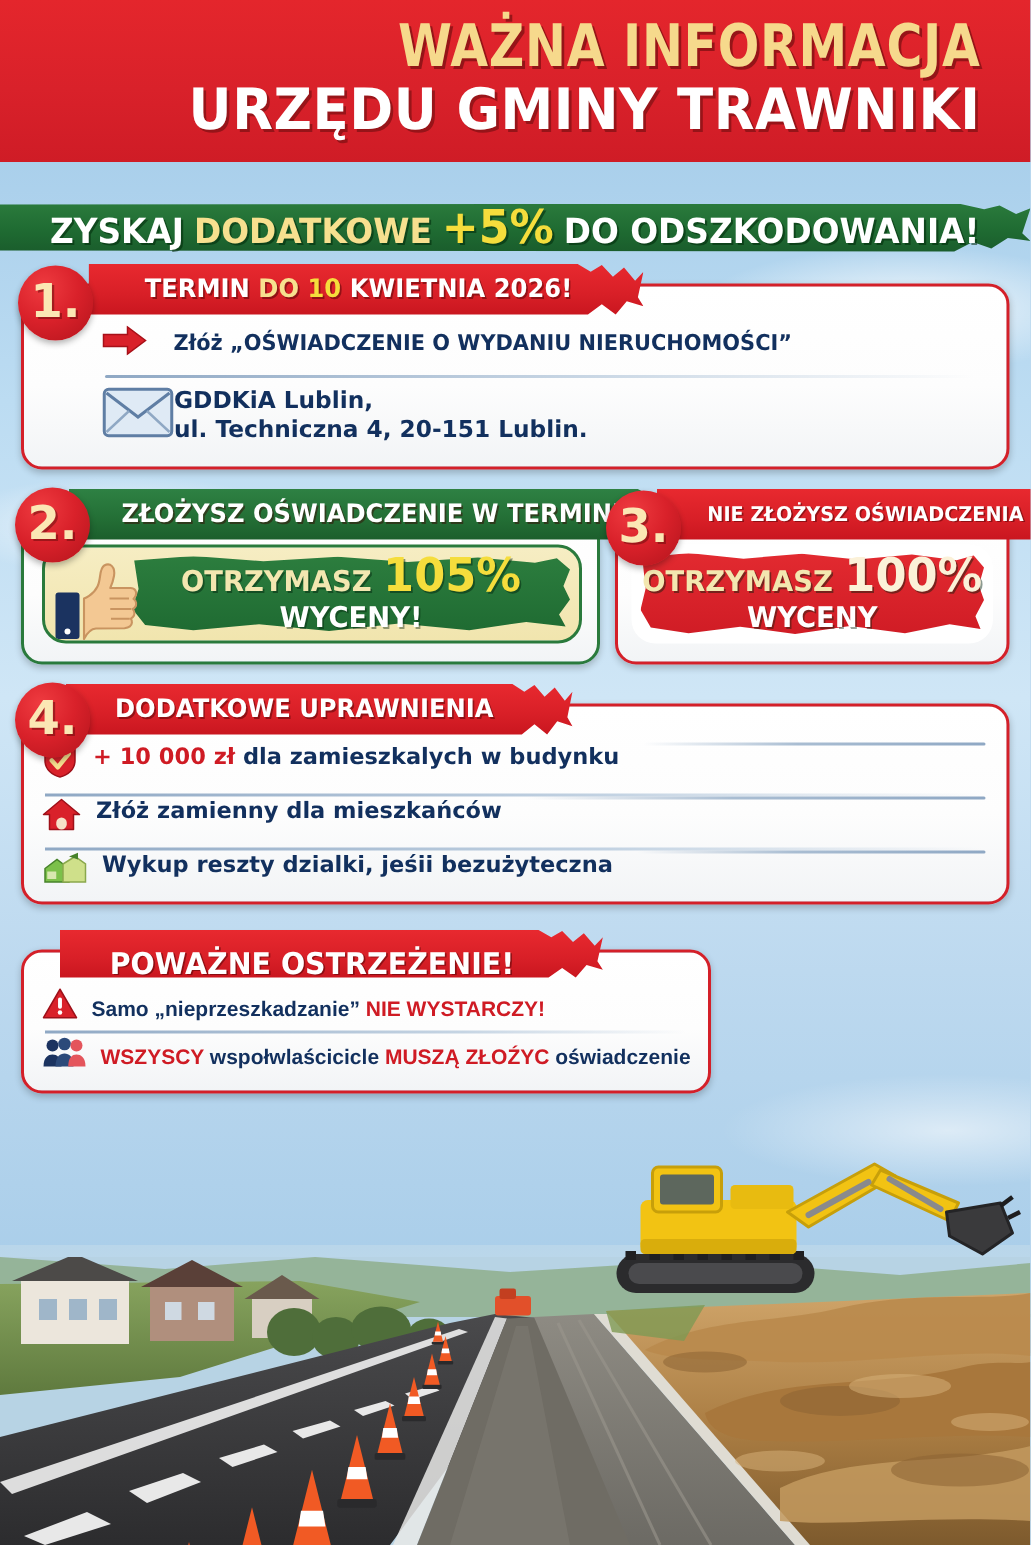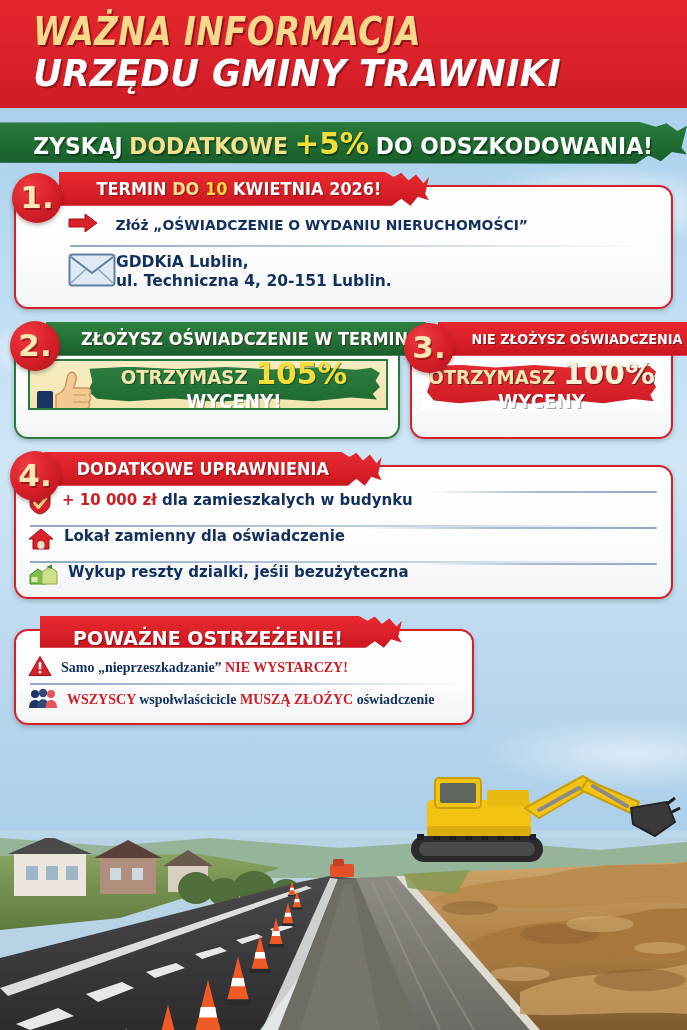--- a/index.html
+++ b/index.html
@@ -34,22 +34,21 @@
       linear-gradient(180deg, #a9cfeb 0%, #bcdcf2 22%, #cfe6f6 48%, #bdd9ef 72%, #a8cde9 100%);
     z-index: 0;
   }
 
   
   .header-red {
     position: relative;
     z-index: 3;
     background: linear-gradient(180deg,#e4262c 0%, #d9212a 55%, #cf1c26 100%);
     padding: 12px 10px 14px;
-    text-align: left;
-    font-style: italic;
+    text-align: right;
   }
   .title-1 {
     font-size: 39px;
     font-weight: 900;
     letter-spacing: .5px;
     color: #f6d98c;
     text-shadow: 2px 2px 0 rgba(90,10,10,.55);
     line-height: 1.02;
     font-family: "DejaVu Sans", sans-serif;
     font-stretch: condensed;
@@ -87,22 +86,22 @@
     text-shadow: 1.5px 1.5px 0 rgba(0,20,60,.55);
     font-family: "DejaVu Sans", sans-serif;
     transform: scaleX(.92);
     line-height: 1.1; margin-top: 1px;
   }
 
   
   .green-banner {
     position: relative;
     z-index: 3;
-    margin-top: 14px;
-    height: 42px;
+    margin-top: 28px;
+    height: 32px;
     display: flex;
     align-items: center;
     justify-content: center;
   }
   .green-banner .stroke {
     position: absolute;
     left: 0; right: 0; top: 0; bottom: 0;
     background: linear-gradient(180deg,#2a7a3c 0%, #1f6b32 55%, #1a5d2c 100%);
     clip-path: polygon(0 2%, 93% 0%, 95.5% 12%, 97% 4%, 98.6% 22%, 100% 10%,
                        99.2% 62%, 100% 78%, 97.8% 72%, 96.2% 94%, 94.4% 80%, 92.6% 100%, 0 98%);
@@ -197,22 +196,22 @@
     font-family: "DejaVu Sans", sans-serif; line-height: 1.22;
   }
 
   
   .duo { position: relative; z-index: 3; display: flex; gap: 10px; margin: 26px 14px 0 14px; }
   #card2 { flex: 0 0 386px; height: 104px; border-color: #2a7a3c; padding: 22px 10px 10px 12px; }
   #card3 { flex: 1 1 auto; height: 104px; padding: 22px 9px 10px 9px; }
 
   .pct-box {
     position: relative;
-    height: 51px;
-    border-radius: 0;
+    height: 66px;
+    border-radius: 16px;
     display: flex; align-items: center;
     overflow: hidden;
   }
   .pct-box.green { background: linear-gradient(180deg,#f6edc3 0%, #f1e5ae 100%); border: 2px solid #2a7a3c; }
   .pct-box.red   { background: #ffffff; }
 
   .brush {
     position: absolute;
     top: 6px; bottom: 6px;
     left: 58px; right: 6px;
@@ -280,21 +279,21 @@
     margin: 30px 14px 0 14px;
     padding: 22px 12px 9px 12px;
     height: 96px;
     width: 460px;
   }
   #card5 .ribbon { left: 24px; height: 32px; padding: 12px 52px 0 26px; }
   #card5 .ribbon-text { font-size: 20px; }
   .warn-row { display: flex; align-items: center; gap: 9px; height: 30px; }
   .warn-text {
     font-size: 14px; font-weight: 900; color: #12305e;
-    font-family: Liberation Serif, serif; white-space: nowrap;
+    font-family: Liberation Sans, sans-serif; white-space: nowrap;
   }
   .warn-text .red { color: #cf1b24; }
   .warn-sep {
     height: 2px; margin: 0 2px;
     background: linear-gradient(90deg, #8fa8c4 0%, #c5d4e3 65%, rgba(197,212,227,0) 100%);
   }
 
   
   .photo {
     position: absolute;
@@ -454,21 +453,21 @@
     <div class="perk-sep"></div>
 
     <div class="perk-row">
       <span>
         <svg width="26" height="24" viewBox="0 0 26 24">
           <path d="M13 2 L25 12 H21 V22 H5 V12 H1 Z" fill="#d9212a" stroke="#9e1019" stroke-width="1" stroke-linejoin="round"></path>
           <rect x="9.5" y="14" width="7" height="8" rx="3.5" fill="#f6e2c8"></rect>
         </svg>
       </span>
       <span class="perk-text">
-        <span>Lokał zamienny dla oświadczenie</span>
+        <span>Złóż zamienny dla mieszkańców</span>
       </span>
       <span class="perk-rule"></span>
     </div>
     <div class="perk-sep"></div>
 
     <div class="perk-row">
       <span>
         <svg width="30" height="24" viewBox="0 0 30 24">
           <path d="M2 21 V12 L10 6 L18 12 V21 Z" fill="#7cc04a" stroke="#46822a" stroke-width="1"></path>
           <path d="M14 21 V9 L22 4 L29 9 V21 Z" fill="#cfe08a" stroke="#8aa84c" stroke-width="1"></path>

